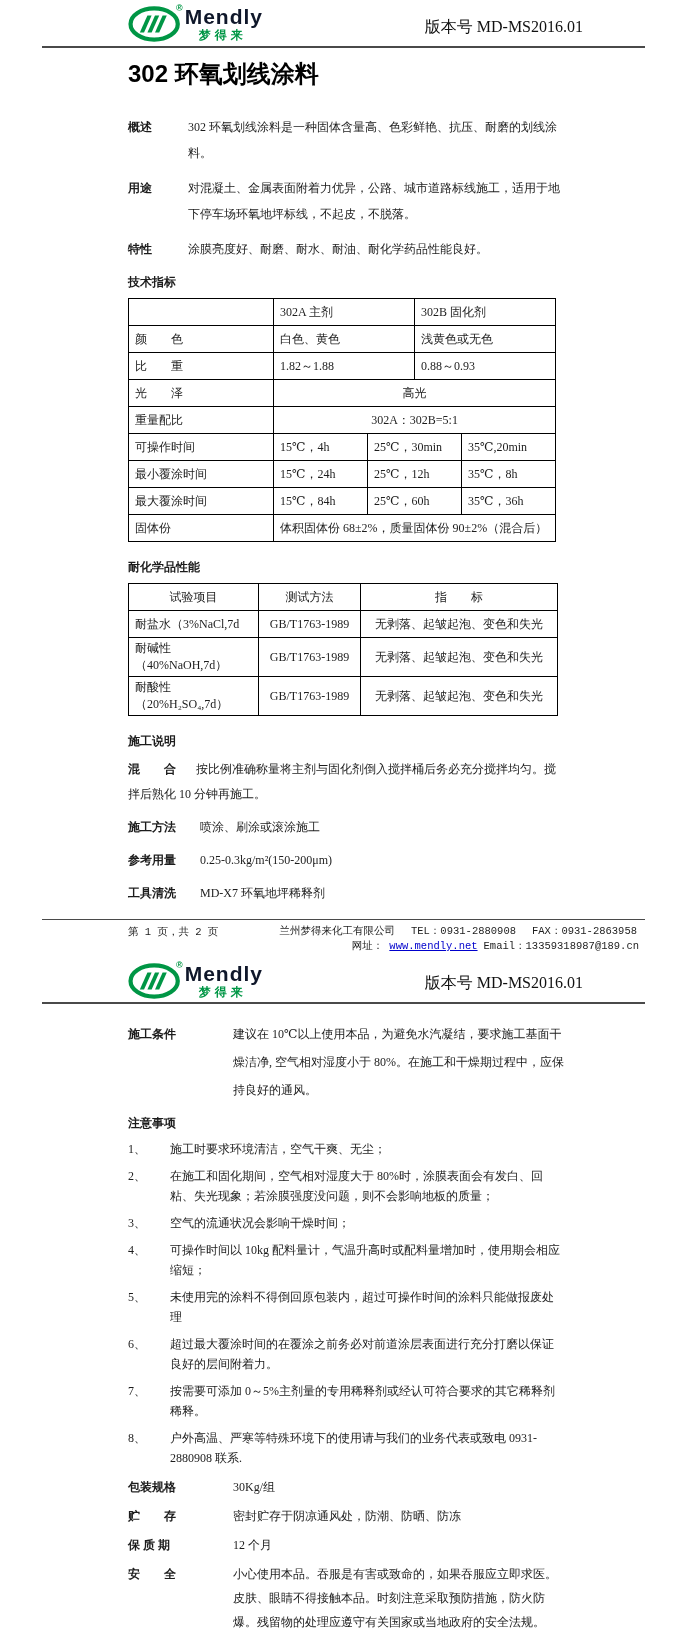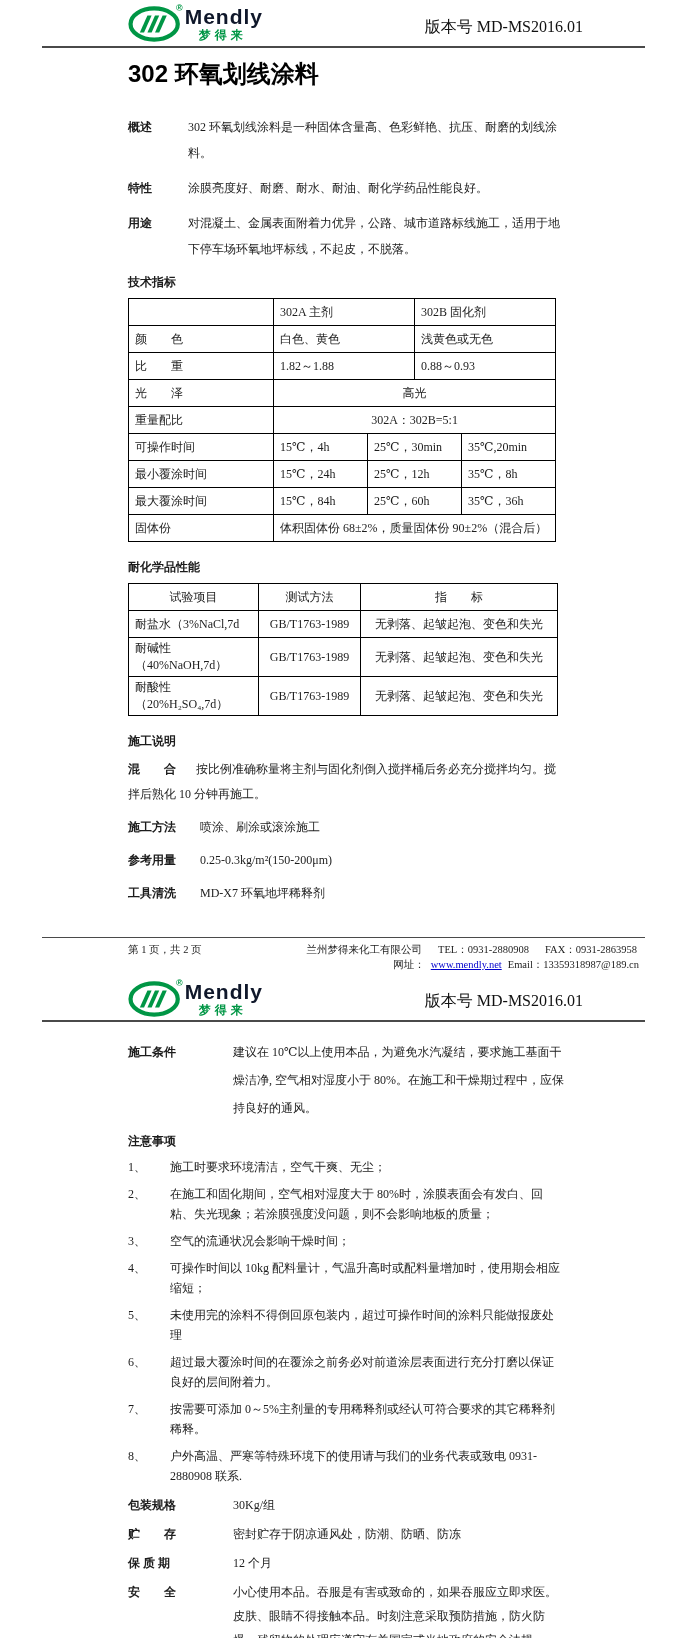--- a/index.html
+++ b/index.html
@@ -42,21 +42,21 @@
   table.chem col.k2{width:197px;}
   table.chem td{text-align:center;margin-top:27px;}
   table.chem td.lft{text-align:left;}
 
   .inline-p{line-height:25px;margin:2px 0 8px 0;}
   .inline-p b{margin-right:20px;}
   .row-p{display:flex;margin:0 0 9px 0;line-height:24px;}
   .row-p .lbl{font-weight:bold;width:72px;flex-shrink:0;white-space:nowrap;}
 
   
-  .foot{margin-top:32px;}
+  .foot{margin-top:14px;font-family:Liberation Mono, monospace;}
   .foot-row{display:flex;padding-left:86px;margin-top:4px;font-size:10.5px;}
   .foot-page{width:120px;flex-shrink:0;padding-top:1px;}
   .foot-center{flex:1;text-align:right;line-height:15px;}
   .fl1 span{margin:0 8px;}
   .fl2 span{margin:0 6px;}
   .fl2 a{color:#0000cc;text-decoration:underline;cursor:pointer;}
 
   
   .kv2{display:flex;margin:0 0 8px 0;line-height:28px;}
   .kv2 .lbl{font-weight:bold;width:105px;flex-shrink:0;white-space:nowrap;}
@@ -92,26 +92,26 @@
   <hr class="rule">
 
   <main class="content">
     <h1>302 环氧划线涂料</h1>
 
     <div class="kv">
       <span class="lbl">概述</span>
       <span class="txt">302 环氧划线涂料是一种固体含量高、色彩鲜艳、抗压、耐磨的划线涂料。</span>
     </div>
     <div class="kv">
+      <span class="lbl">用途</span>
+      <span class="txt">对混凝土、金属表面附着力优异，公路、城市道路标线施工，适用于地下停车场环氧地坪标线，不起皮，不脱落。</span>
+    </div>
+    <div class="kv">
       <span class="lbl">特性</span>
       <span class="txt">涂膜亮度好、耐磨、耐水、耐油、耐化学药品性能良好。</span>
-    </div>
-    <div class="kv">
-      <span class="lbl">用途</span>
-      <span class="txt">对混凝土、金属表面附着力优异，公路、城市道路标线施工，适用于地下停车场环氧地坪标线，不起皮，不脱落。</span>
     </div>
 
     <div class="h2lbl">技术指标</div>
     <table class="tech">
       <colgroup>
           <col class="c0">
           <col class="c6" span="6">
         </colgroup>
       <tbody>
           <tr>

